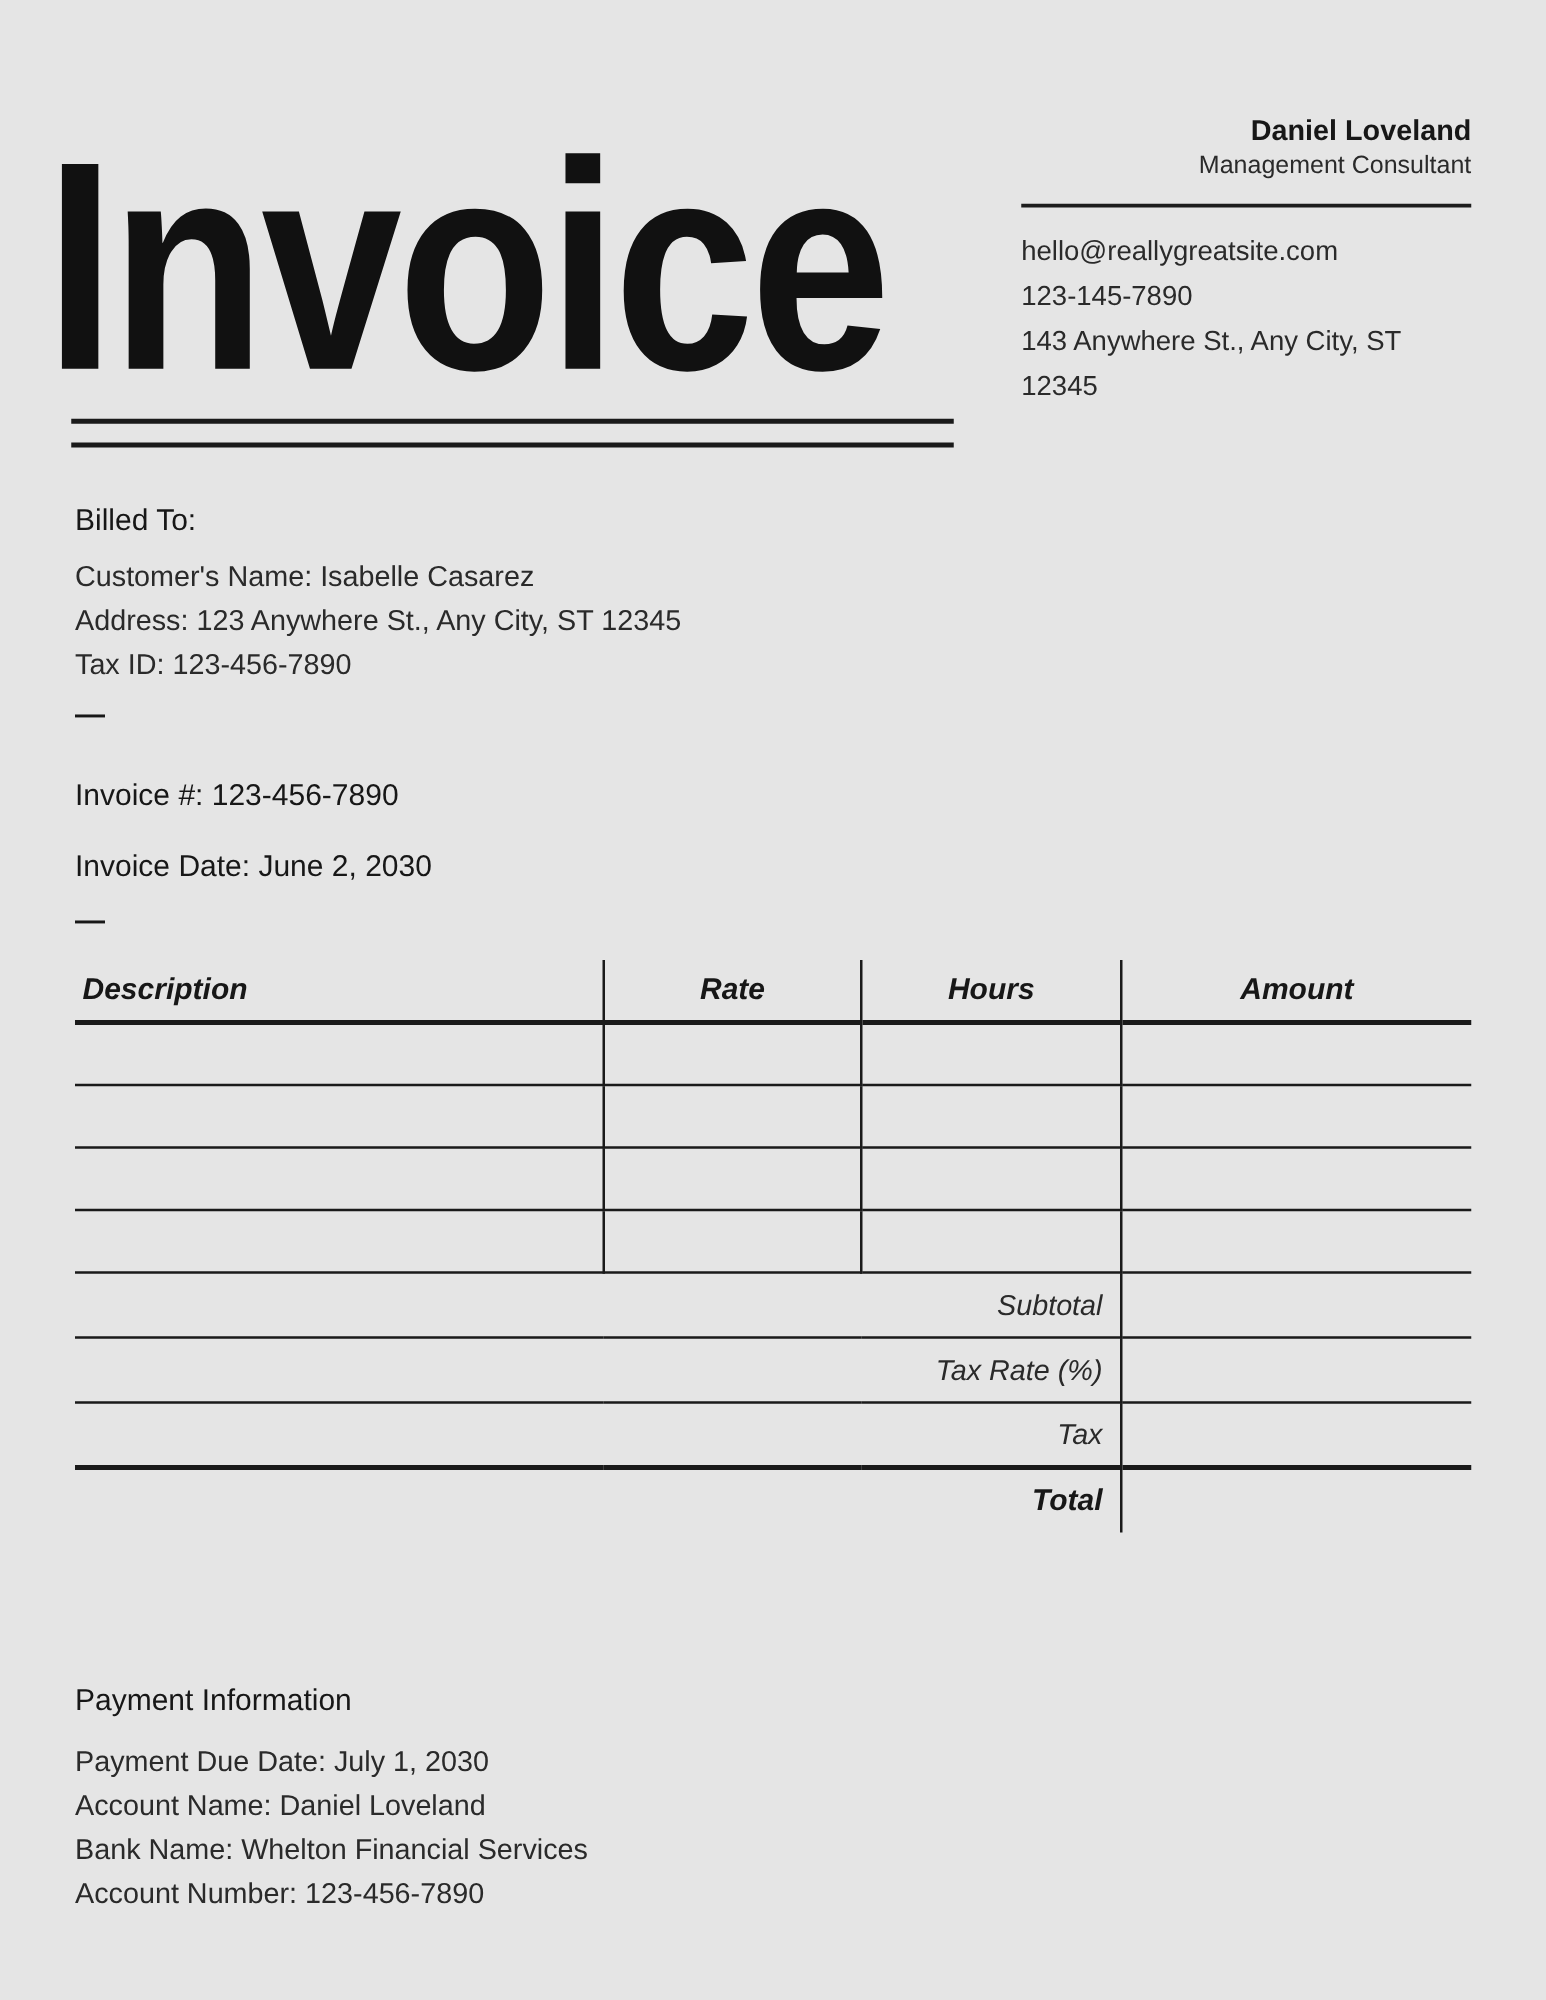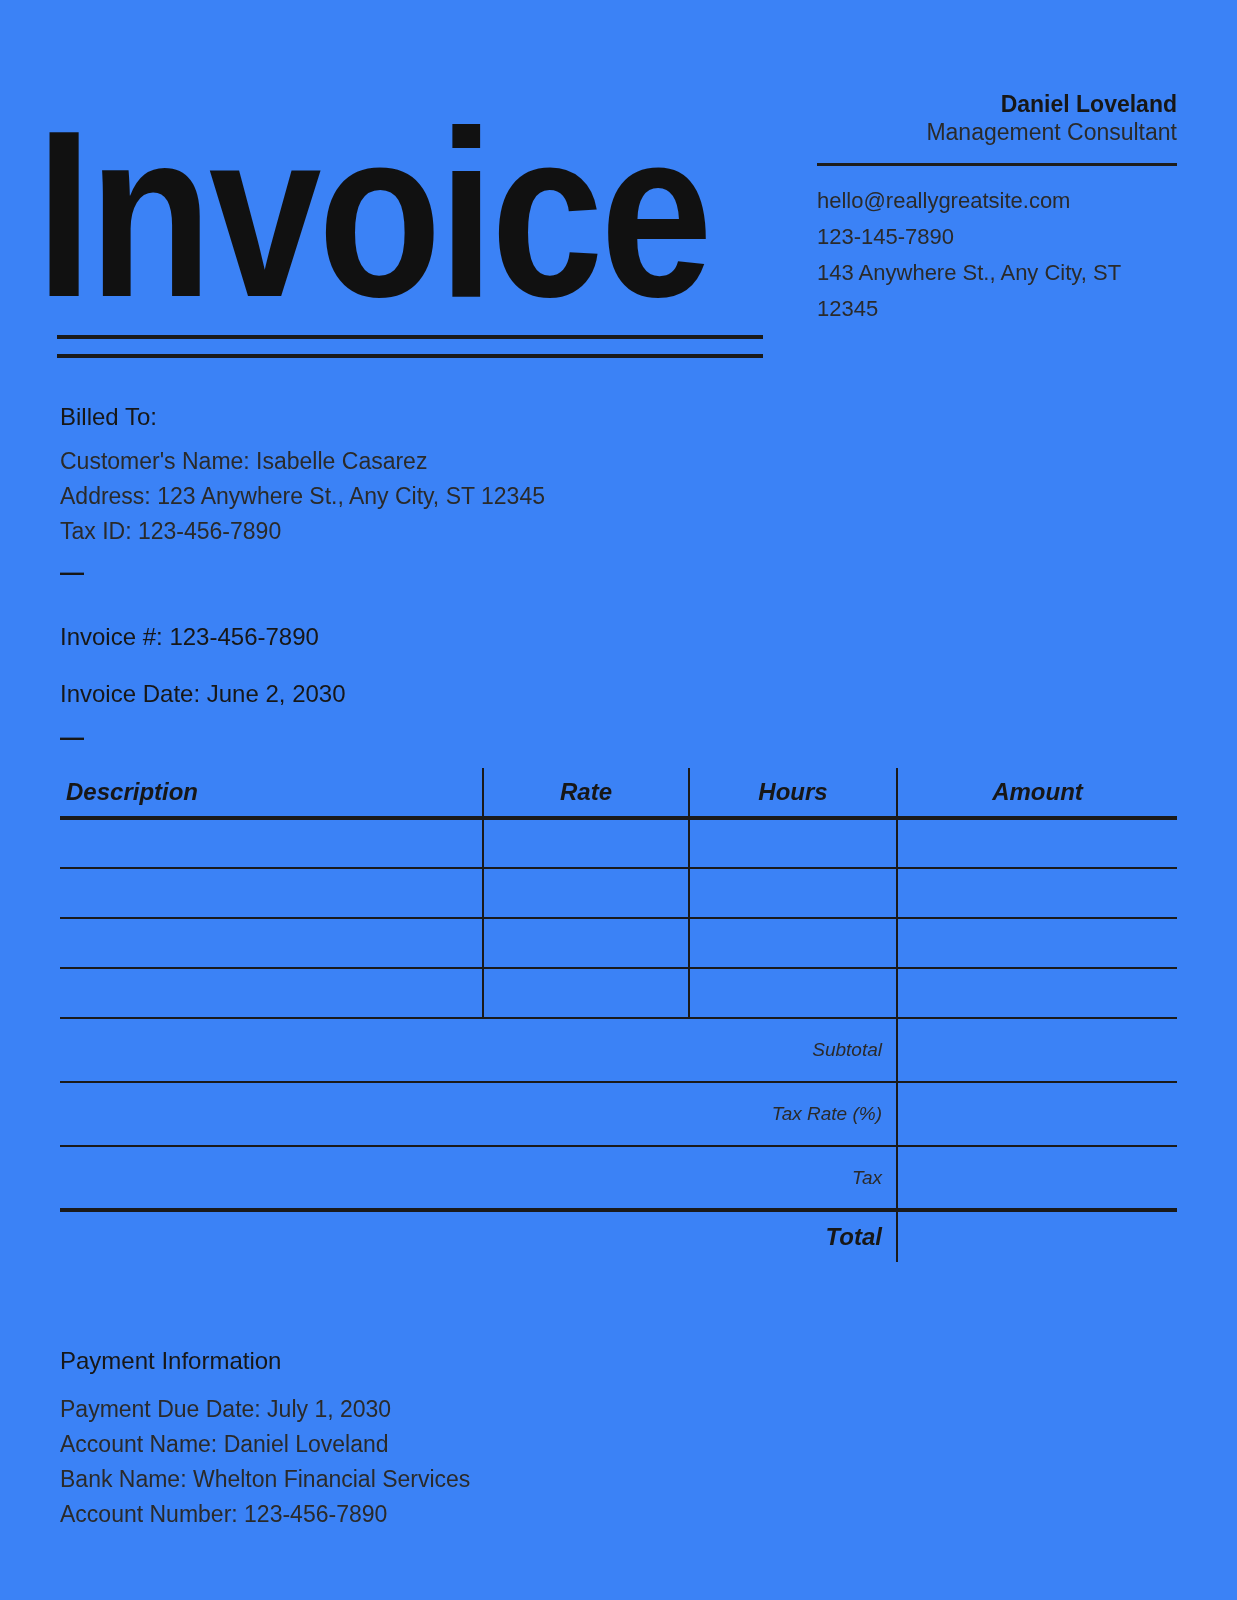--- a/index.html
+++ b/index.html
@@ -1,42 +1,42 @@
 <!DOCTYPE html>
 <html><head>
 <meta charset="utf-8">
 <title>Invoice</title>
 <style>
   * { margin:0; padding:0; box-sizing:border-box; }
   html,body { background:#ffffff; }
   .page {
     position:relative;
     width:1237px; height:1600px;
-    background:#3b82f6;
+    background:#e5e5e5;
     color:#1d1d1d;
     font-family:"Liberation Sans", sans-serif;
     overflow:hidden;
   }
 
   
   .title {
     position:absolute; left:36px; top:95px;
     font-size:238px; line-height:1; font-weight:bold;
     letter-spacing:-4px; color:#111111;
     transform:scaleX(0.85); transform-origin:left top;
     white-space:nowrap;
   }
   .rule-double { position:absolute; left:57px; top:335px; width:706px; }
   .rule-double .bar { height:4px; background:#1a1a1a; }
   .rule-double .bar + .bar { margin-top:15px; }
 
   
   .contact { position:absolute; left:817px; top:90px; width:360px; }
   .contact-name { font-size:23px; font-weight:bold; line-height:28px; text-align:right; color:#171717; }
-  .contact-role { font-size:23px; line-height:28px; text-align:right; color:#2a2a2a; }
+  .contact-role { font-size:20px; line-height:28px; text-align:right; color:#2a2a2a; }
   .contact-divider { height:3px; background:#1d1d1d; margin-top:17px; }
   .contact-lines { margin-top:17px; font-size:22px; color:#2a2a2a; }
   .contact-lines .line { line-height:36px; }
 
   
   .section-heading { font-size:24px; font-weight:normal; line-height:30px; color:#171717; }
   .billed { position:absolute; left:60px; top:402px; }
   .billed .lines { margin-top:12px; font-size:23px; color:#2a2a2a; }
   .billed .lines .line { line-height:35px; }
   .dash { font-size:24px; font-weight:bold; line-height:30px; color:#171717; }
@@ -52,21 +52,21 @@
   col.c1 { width:423px; } col.c2 { width:206px; } col.c3 { width:208px; } col.c4 { width:280px; }
   table.items th {
     height:50px; font-size:24px; font-weight:bold; color:#171717;
     border-bottom:4px solid #1a1a1a; vertical-align:middle;
   }
   th.th-desc { text-align:left; padding-left:6px; }
   th.th-mid, th.th-amt { text-align:center; }
   th.cell-vline, td.cell-vline { border-right:2px solid #1a1a1a; }
   tr.item-row td { height:50px; border-bottom:2px solid #1a1a1a; }
   td.sum-label {
-    height:64px; font-size:19px; color:#2a2a2a;
+    height:52px; font-size:23px; color:#2a2a2a;
     text-align:right; padding-right:14px; vertical-align:middle;
     border-right:2px solid #1a1a1a;
   }
   tr.sum-row td.sum-value { border-bottom:2px solid #1a1a1a; }
   tr.sum-row td.sum-label { border-bottom:2px solid #1a1a1a; }
   tr.sum-row-thick td { border-bottom:4px solid #1a1a1a; }
   tr.total-row td { border-bottom:none; height:52px; }
   tr.total-row td.sum-label { font-size:24px; font-weight:bold; color:#171717; }
 
   

